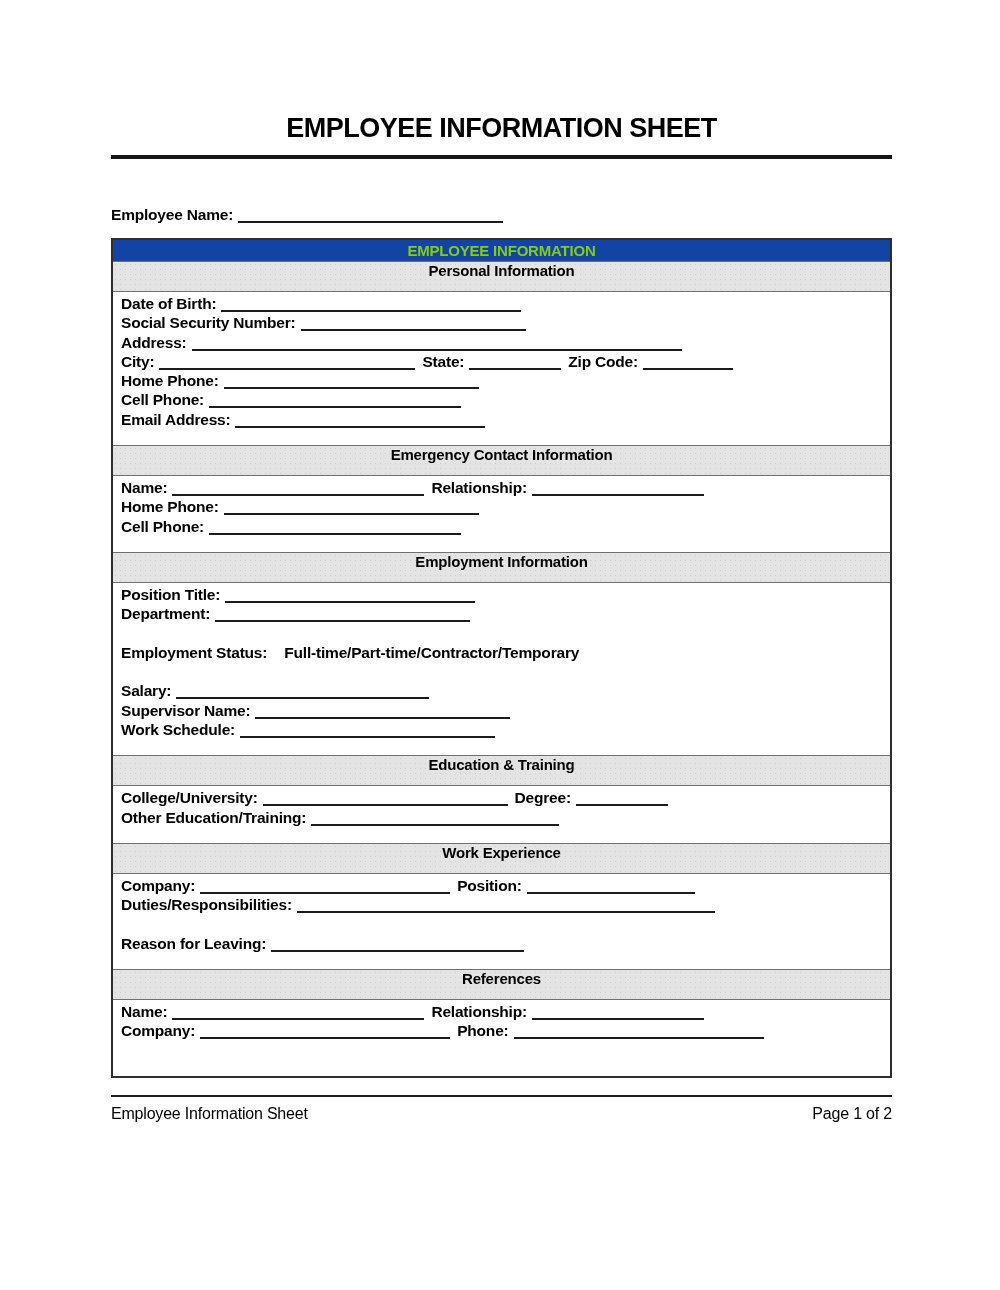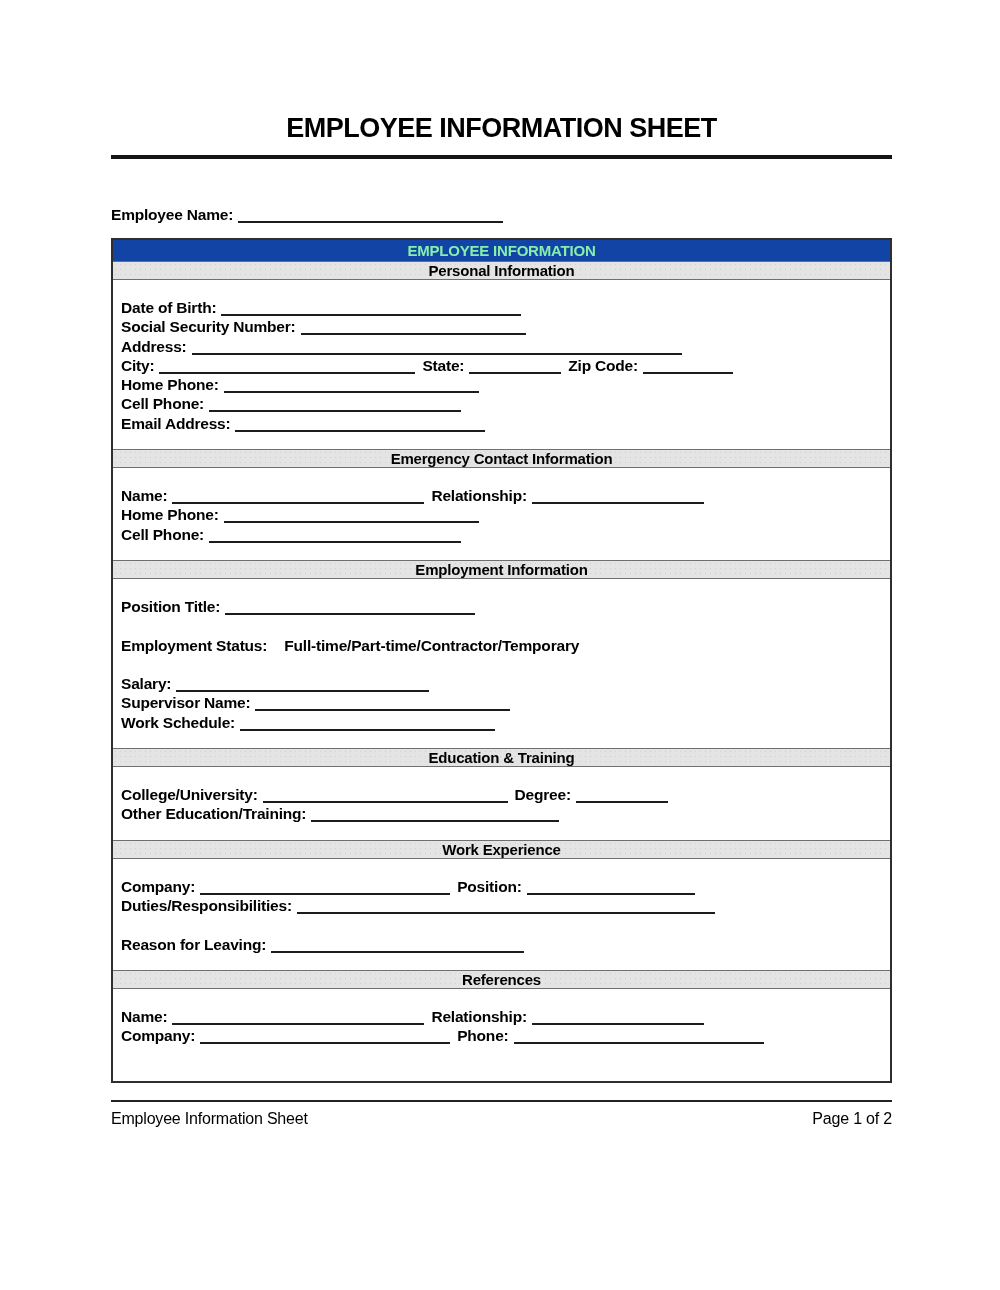--- a/index.html
+++ b/index.html
@@ -57,26 +57,26 @@
   }
   .sec-bar {
     background-color: #e4e4e4;
     background-image: radial-gradient(circle, #cecece 0.8px, rgba(0,0,0,0) 0.9px);
     background-size: 5px 5px;
     border-top: 1px solid #6f6f6f;
     border-bottom: 1px solid #6f6f6f;
     text-align: center;
     font-weight: bold;
     font-size: 15px;
-    height: 19px;
+    height: 31px;
     line-height: 17px;
     letter-spacing: -0.2px;
   }
   .sec-body {
-    padding: 18px 8px 16px 8px;
+    padding: 2px 8px 16px 8px;
     font-size: 15.5px;
     font-weight: bold;
     letter-spacing: -0.2px;
   }
   .frow {
     line-height: 19.3px;
     height: 19.3px;
     white-space: nowrap;
   }
   .frow.spacer { height: 19.3px; }
@@ -112,41 +112,42 @@
   <div class="content">
 
     <h1 class="doc-title">EMPLOYEE INFORMATION SHEET</h1>
     <div class="title-rule"></div>
 
     <div class="emp-name-row">
       <span>Employee Name:</span><span class="fline" id="emp-name-line" style="width: 265px;"></span>
     </div>
 
     <div class="info-table">
-      <div class="tbl-header" style="background: rgb(17, 68, 164); color: #86efac;">EMPLOYEE INFORMATION</div>
+      <div class="tbl-header" style="background: rgb(17, 68, 164); color: #84cc16;">EMPLOYEE INFORMATION</div>
       <div id="sections">
           <div class="sec-bar">Personal Information</div>
           <div class="sec-body">
             <div class="frow"><span class="seg"><span>Date of Birth:</span><span class="fline" style="width: 300px;"></span></span></div>
             <div class="frow"><span class="seg"><span>Social Security Number:</span><span class="fline" style="width: 225px;"></span></span></div>
             <div class="frow"><span class="seg"><span>Address:</span><span class="fline" style="width: 490px;"></span></span></div>
             <div class="frow"><span class="seg"><span>City:</span><span class="fline" style="width: 256px;"></span></span><span class="seg"><span>State:</span><span class="fline" style="width: 92px;"></span></span><span class="seg"><span>Zip Code:</span><span class="fline" style="width: 90px;"></span></span></div>
             <div class="frow"><span class="seg"><span>Home Phone:</span><span class="fline" style="width: 255px;"></span></span></div>
             <div class="frow"><span class="seg"><span>Cell Phone:</span><span class="fline" style="width: 252px;"></span></span></div>
             <div class="frow"><span class="seg"><span>Email Address:</span><span class="fline" style="width: 250px;"></span></span></div>
           </div>
           <div class="sec-bar">Emergency Contact Information</div>
           <div class="sec-body">
             <div class="frow"><span class="seg"><span>Name:</span><span class="fline" style="width: 252px;"></span></span><span class="seg"><span>Relationship:</span><span class="fline" style="width: 172px;"></span></span></div>
             <div class="frow"><span class="seg"><span>Home Phone:</span><span class="fline" style="width: 255px;"></span></span></div>
             <div class="frow"><span class="seg"><span>Cell Phone:</span><span class="fline" style="width: 252px;"></span></span></div>
           </div>
           <div class="sec-bar">Employment Information</div>
           <div class="sec-body">
             <div class="frow"><span class="seg"><span>Position Title:</span><span class="fline" style="width: 250px;"></span></span></div>
+            <div class="frow"><span class="seg"><span>Department:</span><span class="fline" style="width: 255px;"></span></span></div>
             <div class="frow spacer"></div>
             <div class="frow"><span class="seg"><span>Employment Status:</span><span class="seg-text">Full-time/Part-time/Contractor/Temporary</span></span></div>
             <div class="frow spacer"></div>
             <div class="frow"><span class="seg"><span>Salary:</span><span class="fline" style="width: 253px;"></span></span></div>
             <div class="frow"><span class="seg"><span>Supervisor Name:</span><span class="fline" style="width: 255px;"></span></span></div>
             <div class="frow"><span class="seg"><span>Work Schedule:</span><span class="fline" style="width: 255px;"></span></span></div>
           </div>
           <div class="sec-bar">Education &amp; Training</div>
           <div class="sec-body">
             <div class="frow"><span class="seg"><span>College/University:</span><span class="fline" style="width: 245px;"></span></span><span class="seg"><span>Degree:</span><span class="fline" style="width: 92px;"></span></span></div>

